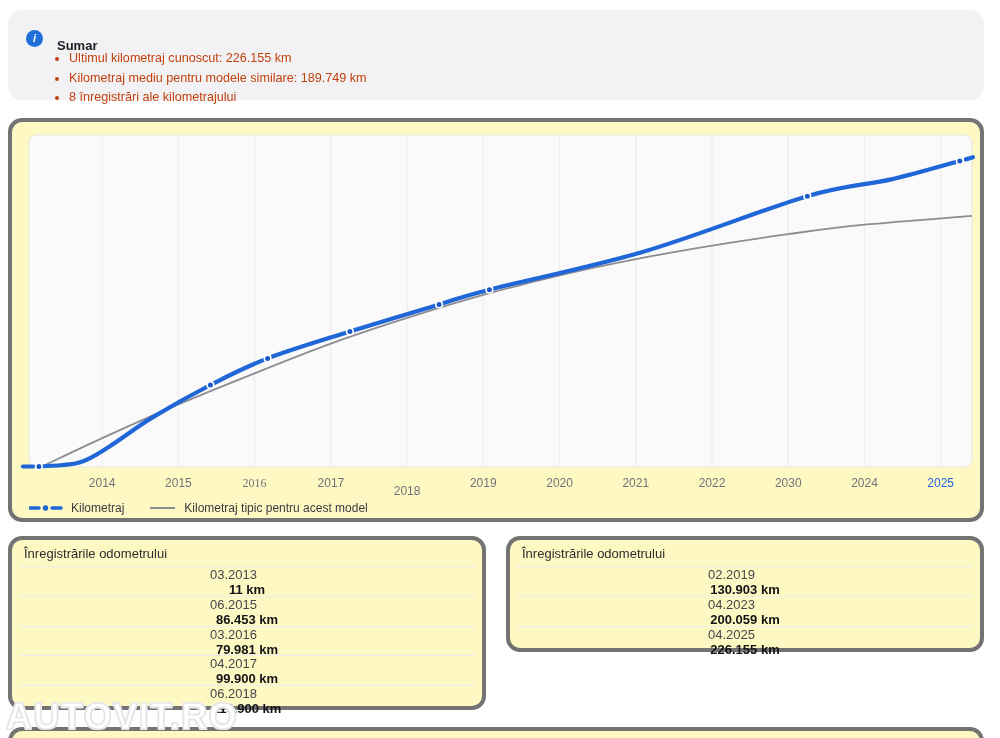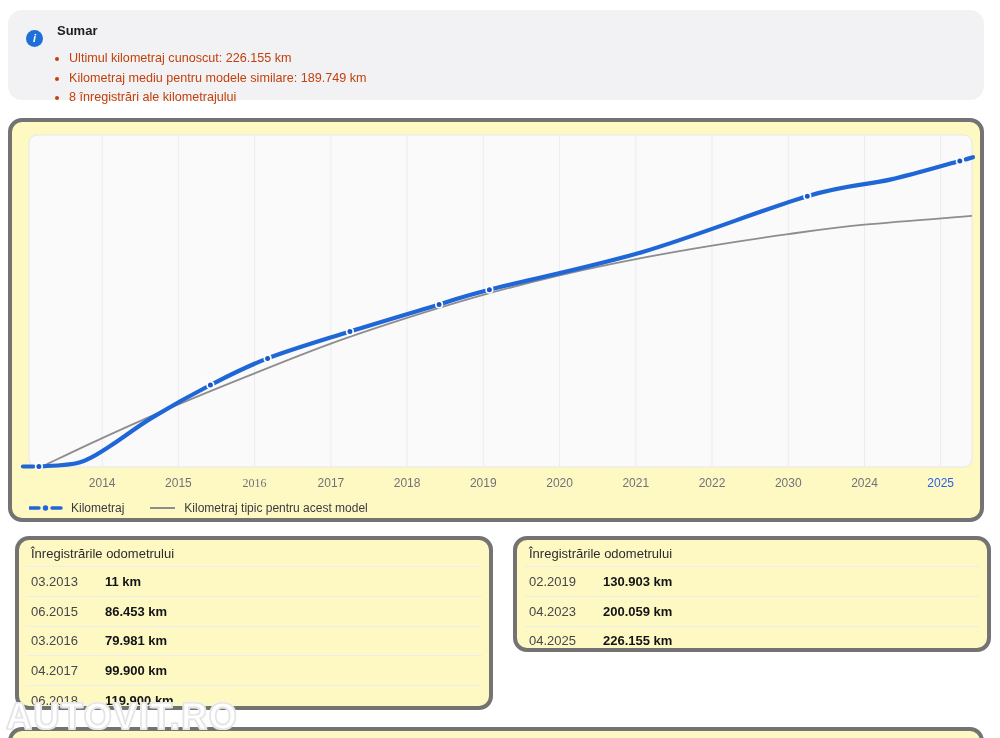--- a/index.html
+++ b/index.html
@@ -9,40 +9,40 @@
     font-family:"Liberation Sans","DejaVu Sans",sans-serif;
     -webkit-font-smoothing:antialiased;
   }
   .card{position:absolute;box-sizing:border-box;background:#fef9c3;border:4px solid #737373;border-radius:14px;}
 
   
   #summary-card{left:8px;top:10px;width:976px;height:90px;background:#f2f2f4;border:none;border-radius:14px;}
   #info-icon{position:absolute;left:18px;top:20px;width:17px;height:17px;border-radius:50%;
     background:#1e70d8;color:#fff;font-size:11px;font-weight:bold;font-style:italic;
     display:flex;align-items:center;justify-content:center;line-height:1;}
-  #summary-title{position:absolute;left:49px;top:13px;font-size:13px;font-weight:bold;color:#1c1c21;}
+  #summary-title{position:absolute;left:49px;top:28px;font-size:13px;font-weight:bold;color:#1c1c21;}
   #summary-list{position:absolute;left:47px;top:41px;margin:0;padding:0 0 0 14px;font-size:12.6px;color:#c2410c;}
   #summary-list li{margin:0 0 4.5px 0;line-height:1.2;}
 
   
   #chart-card{left:8px;top:118px;width:976px;height:404px;}
   #chart-svg{position:absolute;left:0;top:0;}
   .x-tick{position:absolute;top:354px;width:44px;text-align:center;font-size:12px;color:#71717a;}
   .x-tick.hl{color:#2563eb;}
   #legend{position:absolute;left:17px;top:379px;display:flex;align-items:flex-start;gap:26px;}
   .legend-item{display:flex;align-items:center;gap:8px;font-size:12px;color:#3a3a3f;}
 
   
-  .tbl-card{width:478px;margin-left:7px;}
+  .tbl-card{width:478px;}
   #table-left{left:8px;top:536px;height:174px;}
   #table-right{left:506px;top:536px;height:116px;}
   .tbl-header{height:26px;display:flex;align-items:center;margin:0 7px;padding:0 5px;
     font-size:13px;color:#2b2b30;border-bottom:1px solid #ededef;}
   .tbl-row{height:28.8px;display:flex;align-items:center;margin:0 7px;padding:0 5px;
-    border-bottom:1px solid #ededef;font-size:13px;}
+    border-bottom:1px solid #ededef;font-size:13px;flex-direction:column;}
   .tbl-row:last-child{border-bottom:none;}
   .tbl-date{width:74px;color:#46464c;}
   .tbl-val{font-weight:bold;color:#131316;}
 
   
   #watermark{position:absolute;left:6px;top:696px;z-index:5;pointer-events:none;
     font-size:36px;font-weight:800;letter-spacing:1.5px;color:#ffffff;
     -webkit-text-stroke:1.2px #e3e3e5;
     text-shadow:1px 1px 0 #ececee,-1px -1px 0 #ececee,1px -1px 0 #ececee,-1px 1px 0 #ececee;}
   #next-section-sliver{left:8px;top:727px;width:976px;height:20px;border-radius:14px 14px 0 0;}
@@ -86,21 +86,21 @@
       <circle cx="427.1" cy="182.5" r="3.3" fill="#1c57c9" stroke="#ffffff" stroke-width="1.6"></circle>
       <circle cx="477.4" cy="167.7" r="3.3" fill="#1c57c9" stroke="#ffffff" stroke-width="1.6"></circle>
       <circle cx="795.3" cy="74.2" r="3.3" fill="#1c57c9" stroke="#ffffff" stroke-width="1.6"></circle>
       <circle cx="947.8" cy="39.0" r="3.3" fill="#1c57c9" stroke="#ffffff" stroke-width="1.6"></circle>
     </svg>
   <div id="x-axis">
       <div class="x-tick" style="left: 68.2px;">2014</div>
       <div class="x-tick" style="left: 144.4px;">2015</div>
       <div class="x-tick" style="left: 220.6px; font-family: Liberation Serif, serif;">2016</div>
       <div class="x-tick" style="left: 296.9px;">2017</div>
-      <div class="x-tick" style="left: 373.1px;">2018</div>
+      <div class="x-tick" style="left: 373.1px; margin-top: 8px;">2018</div>
       <div class="x-tick" style="left: 449.3px;">2019</div>
       <div class="x-tick" style="left: 525.6px;">2020</div>
       <div class="x-tick" style="left: 601.8px;">2021</div>
       <div class="x-tick" style="left: 678px;">2022</div>
       <div class="x-tick" style="left: 754.3px;">2030</div>
       <div class="x-tick" style="left: 830.5px;">2024</div>
       <div class="x-tick hl" style="left: 906.7px;">2025</div>
     </div>
   <div id="legend">
     <div class="legend-item">

